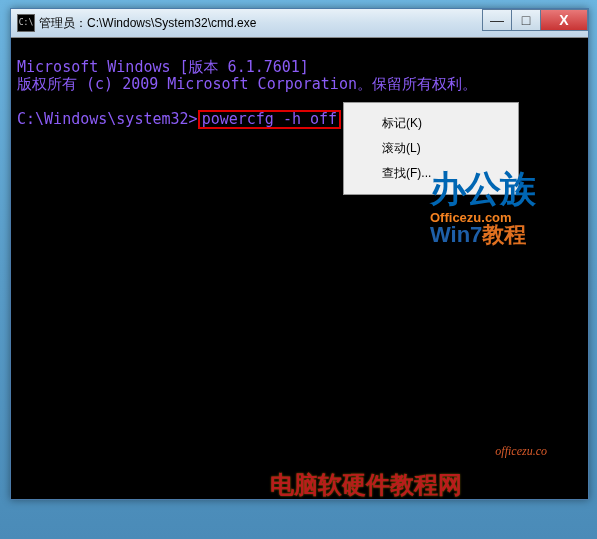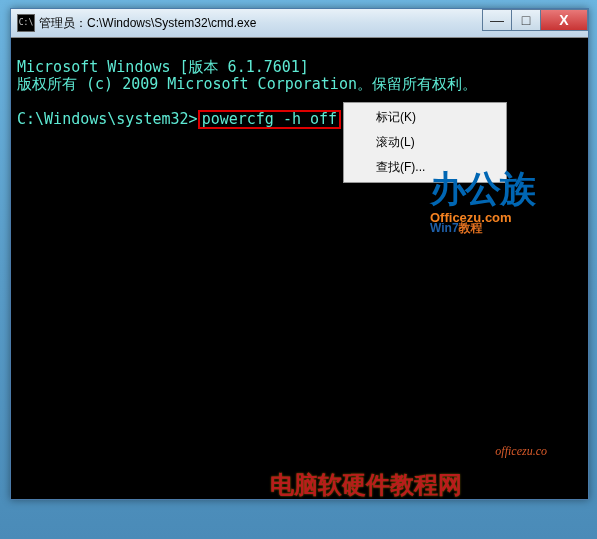--- a/index.html
+++ b/index.html
@@ -75,42 +75,42 @@
   }
   .winbtn.close {
     width: 46px;
     background: linear-gradient(180deg, #e87878 0%, #c83434 100%);
     color: #fff;
     font-weight: bold;
     font-size: 14px;
   }
   .terminal {
     padding: 4px 6px;
-    color: #5eead4;
+    color: #8b5cf6;
     font-family: "NSimSun", "SimSun", "宋体", monospace;
     font-size: 15px;
     line-height: 17px;
     white-space: pre;
     letter-spacing: 0;
   }
   .cmd-highlight {
     border: 2px solid #d00;
     display: inline-block;
     padding: 0 2px;
     line-height: 15px;
   }
   .context-menu {
     position: absolute;
     left: 343px;
     top: 102px;
     width: 158px;
     background: #f0f0f0;
     border: 1px solid #979797;
     box-shadow: 3px 3px 4px rgba(0,0,0,0.3);
-    padding: 2px;
+    padding: 8px;
     font-family: "SimSun", "宋体", sans-serif;
     font-size: 12px;
   }
   .menu-item {
     padding: 4px 8px 4px 30px;
     display: flex;
     justify-content: space-between;
     color: #000;
     cursor: default;
   }
@@ -143,21 +143,21 @@
     font-size: 13px;
     font-weight: bold;
     display: block;
     margin-top: -4px;
   }
   .watermark-win7 {
     position: absolute;
     left: 430px;
     top: 220px;
     font-family: "Microsoft YaHei", sans-serif;
-    font-size: 12px;
+    font-size: 22px;
     font-weight: bold;
     pointer-events: none;
   }
   .watermark-win7 .w7 { color: #1e5fa8; }
   .watermark-win7 .jc { color: #e07020; }
   .watermark-corner {
     position: absolute;
     right: 50px;
     bottom: 80px;
     color: #d85a2a;

